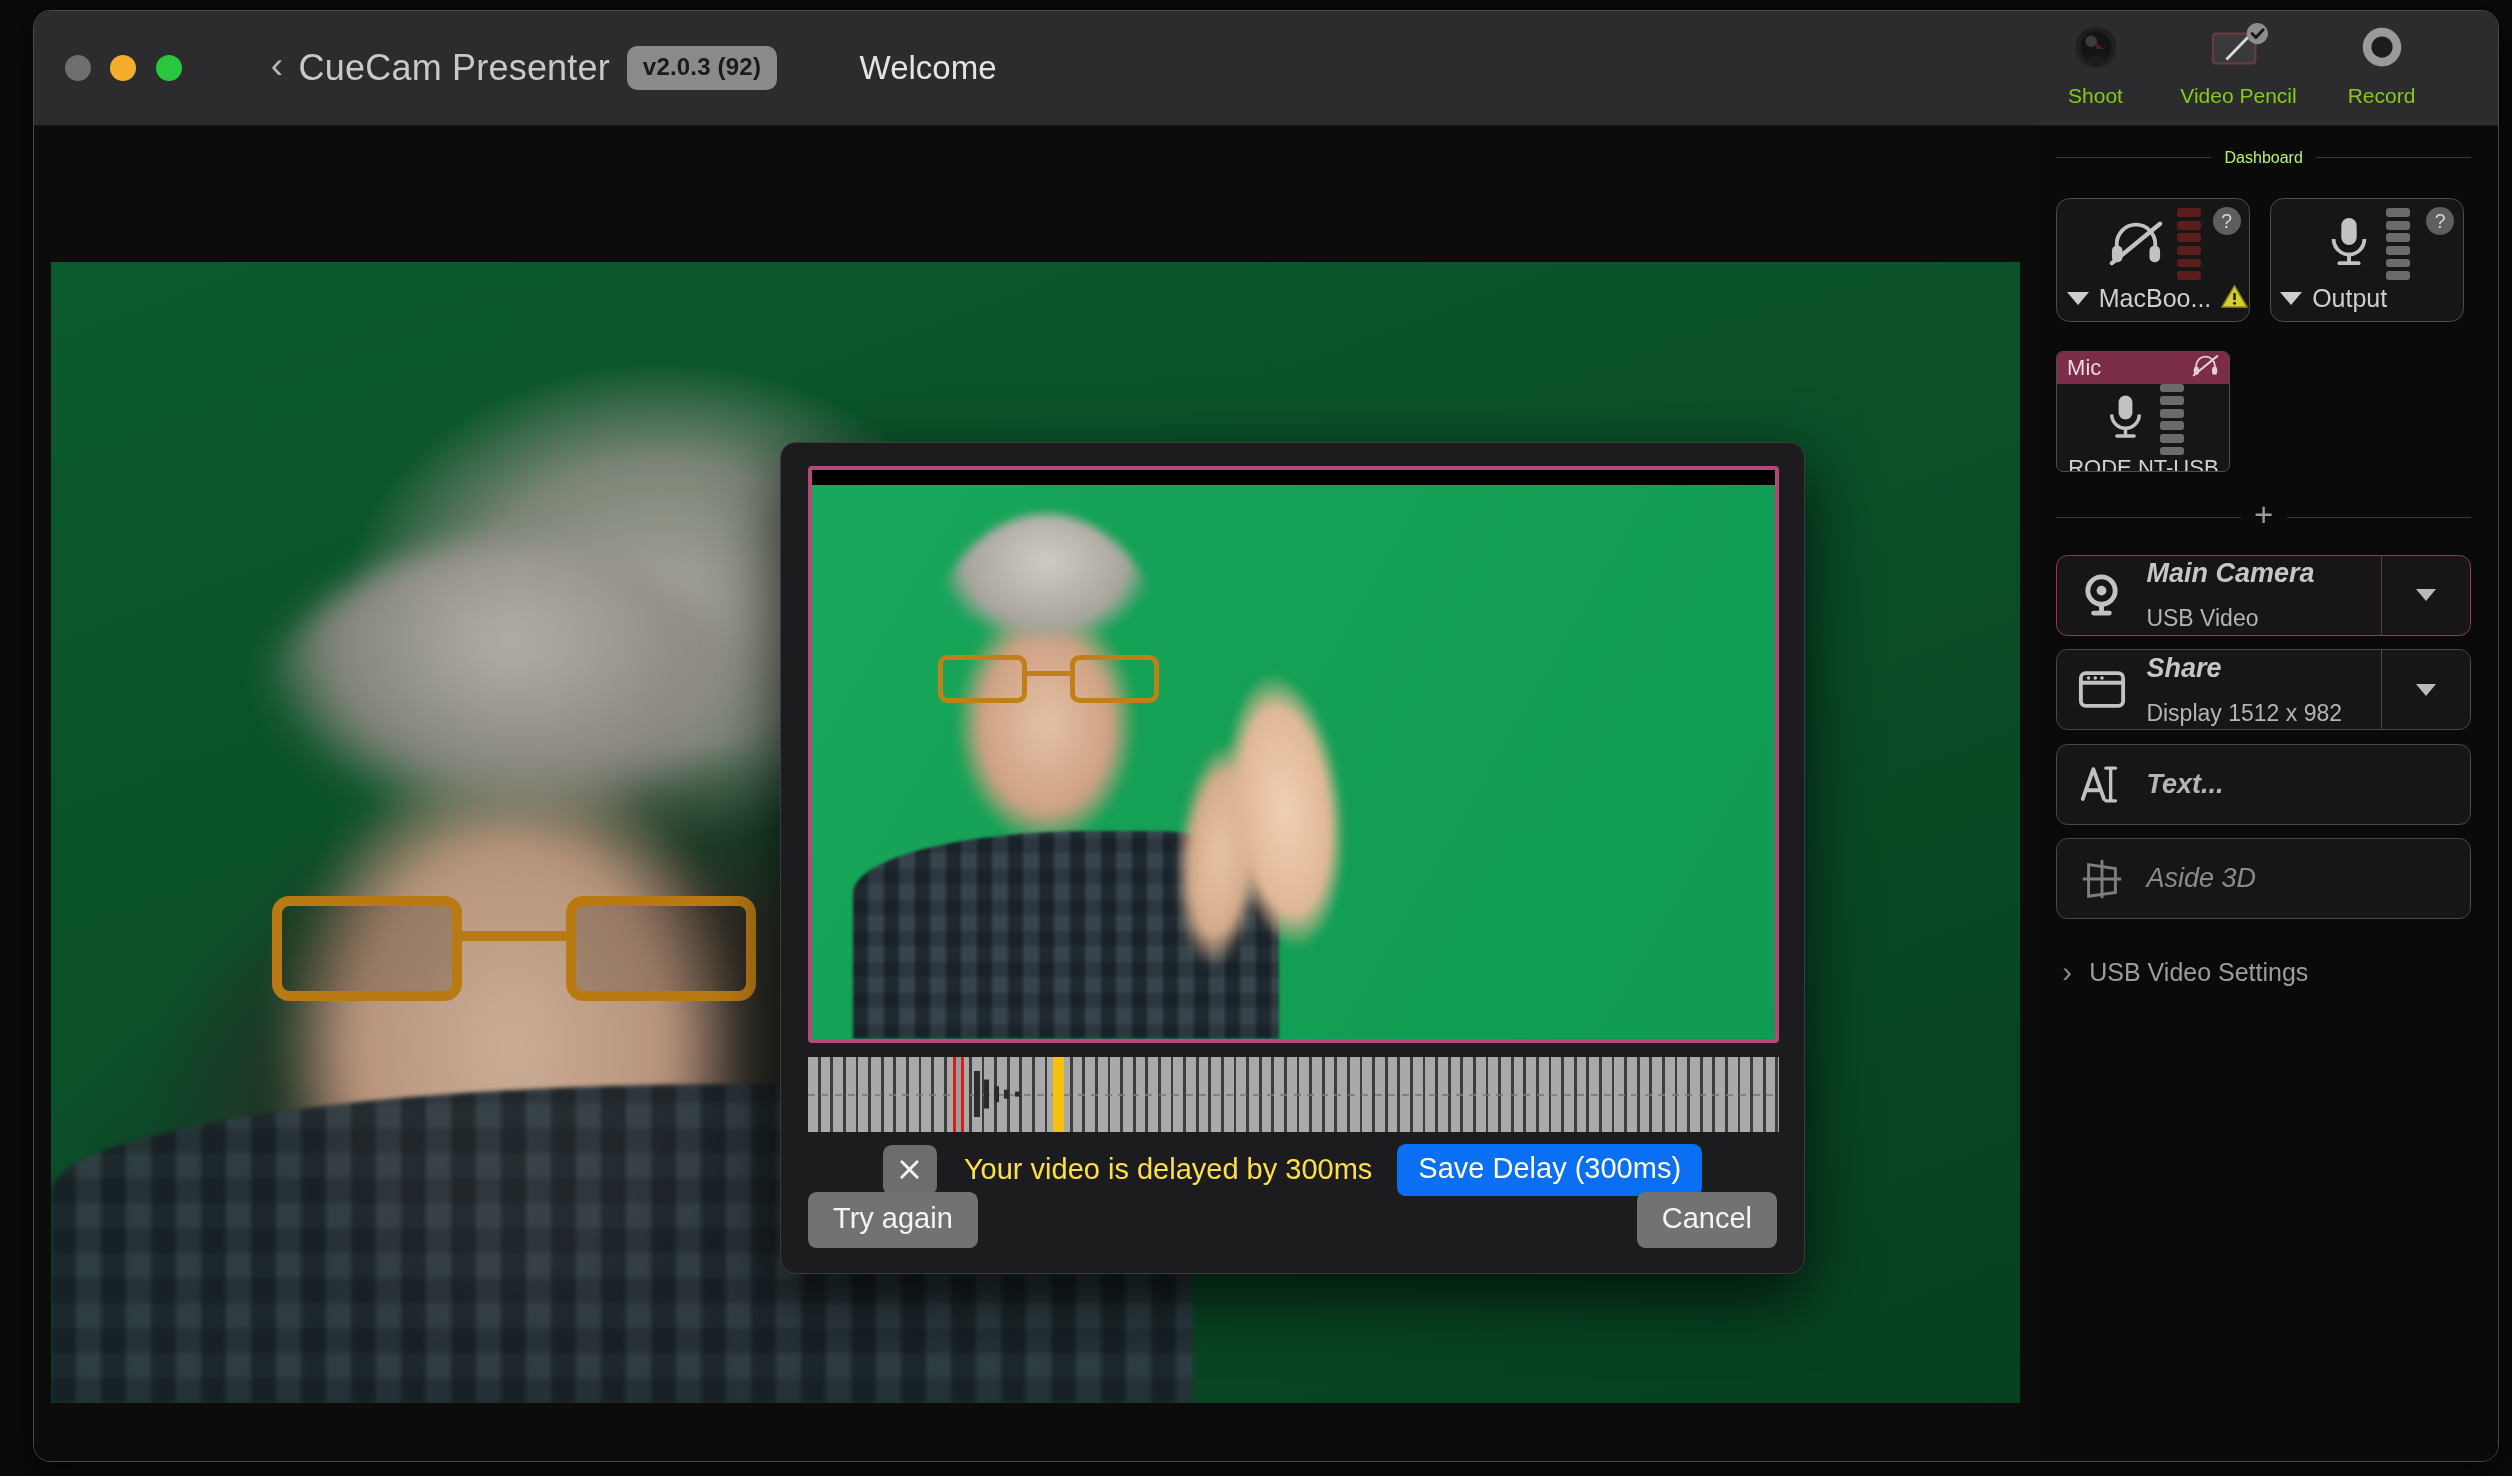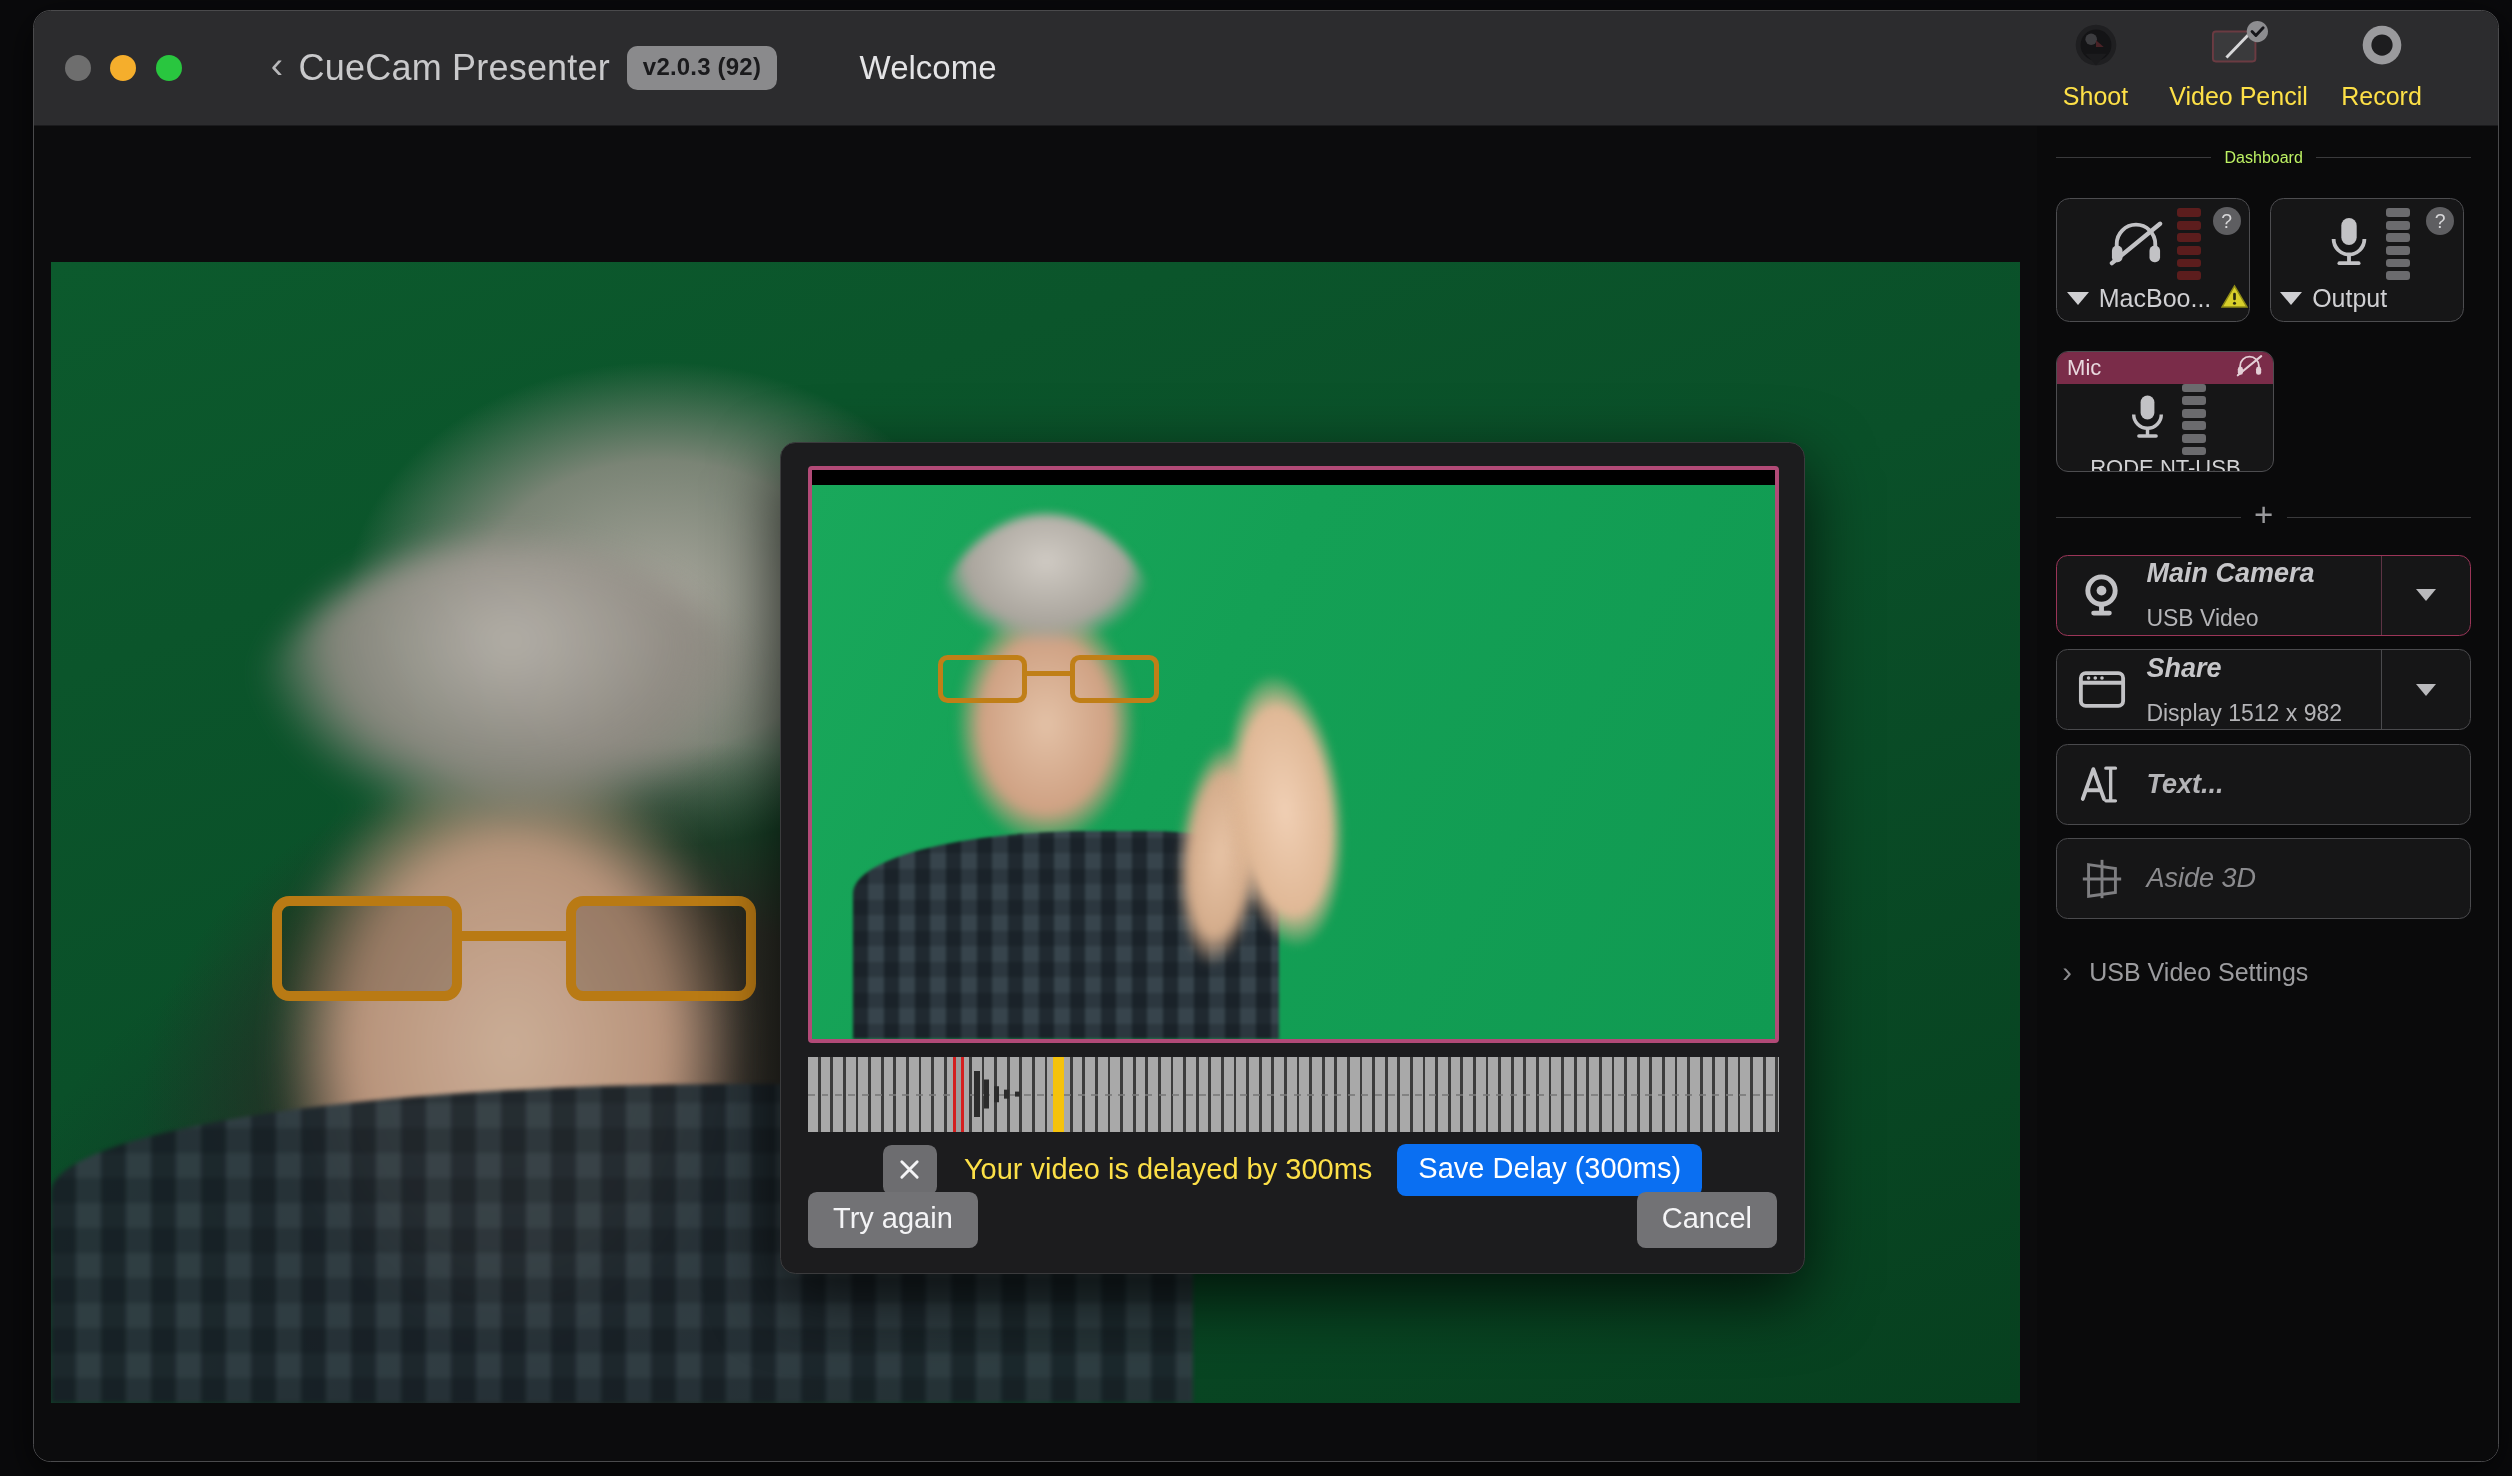--- a/index.html
+++ b/index.html
@@ -62,21 +62,21 @@
   }
 
   #toolbar { margin-left: auto; display: flex; align-items: flex-end; gap: 0; padding-right: 45px; }
   .tb-item {
     width: 143px;
     display: flex; flex-direction: column; align-items: center;
     gap: 4.8px;
     padding-bottom: 7.7px;
   }
   .tb-icon { height: 60px; display: flex; align-items: center; justify-content: center; position: relative; }
-  .tb-label { color: #fde047; font-size: 25px; }
+  .tb-label { color: #84cc16; font-size: 21px; }
 
   
   #content {
     position: absolute; left: 0; top: 115px;
     width: 100%; height: calc(100% - 115px);
     background: #0c0c0d;
   }
 
   
   #stage {
@@ -293,23 +293,23 @@
   .meter-card .mc-foot {
     height: 39px; display: flex; align-items: center; gap: 9.7px;
     padding: 0 9.7px 5.8px;
   }
   .caret-down { width: 0; height: 0; border-left: 11.6px solid transparent; border-right: 11.6px solid transparent; border-top: 13.5px solid #cfcfd2; }
   .mc-name { color: #cfcfd2; font-size: 25px; }
   .warn-tri { margin-left: auto; }
 
   #mic-card {
     margin-top: 29px;
-    width: 218px; height: 121px;
+    width: 174px; height: 121px;
     border: 1px solid #4d4d50;
-    border-radius: 12px;
+    border-radius: 7px;
     overflow: hidden;
     background: #161617;
     display: flex; flex-direction: column;
   }
   #mic-card .mic-head {
     height: 36px; background: #7a2c49;
     display: flex; align-items: center; justify-content: space-between;
     padding: 0 9.7px;
   }
   #mic-card .mic-head span { color: #e9d8de; font-size: 22px; }

